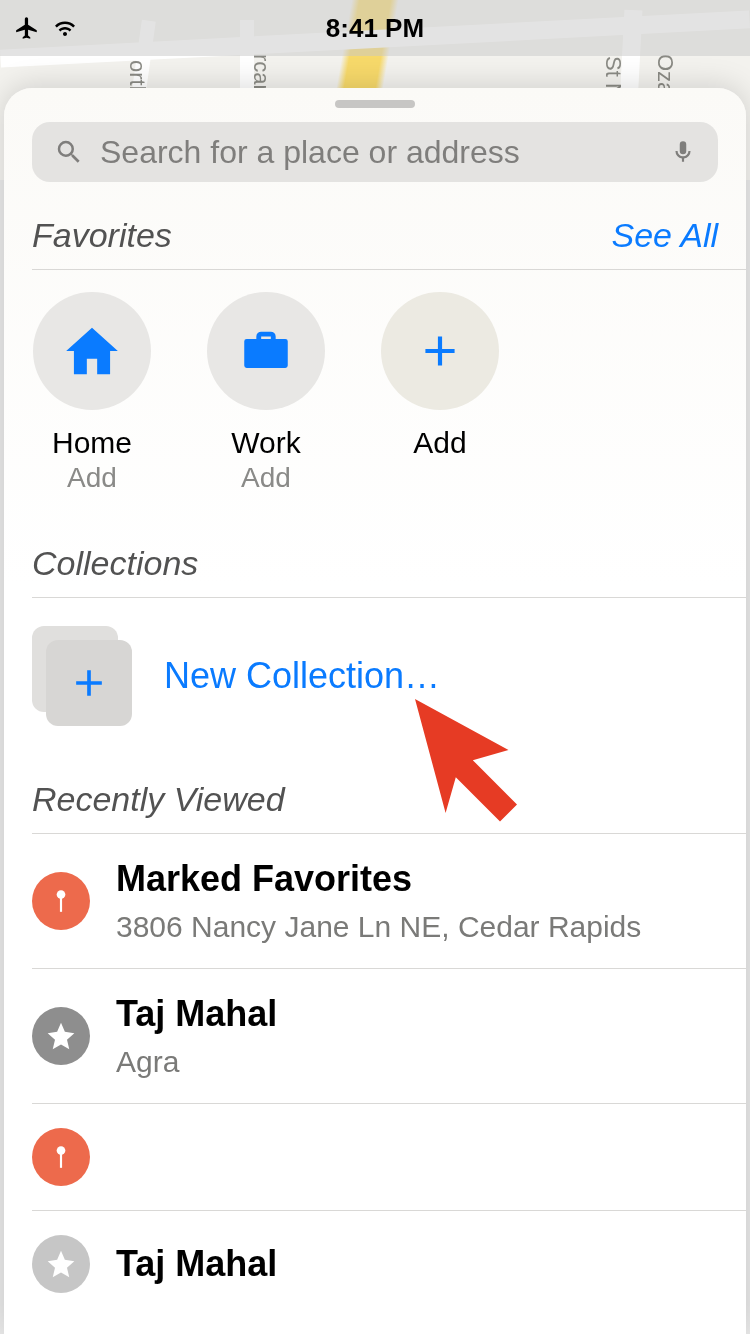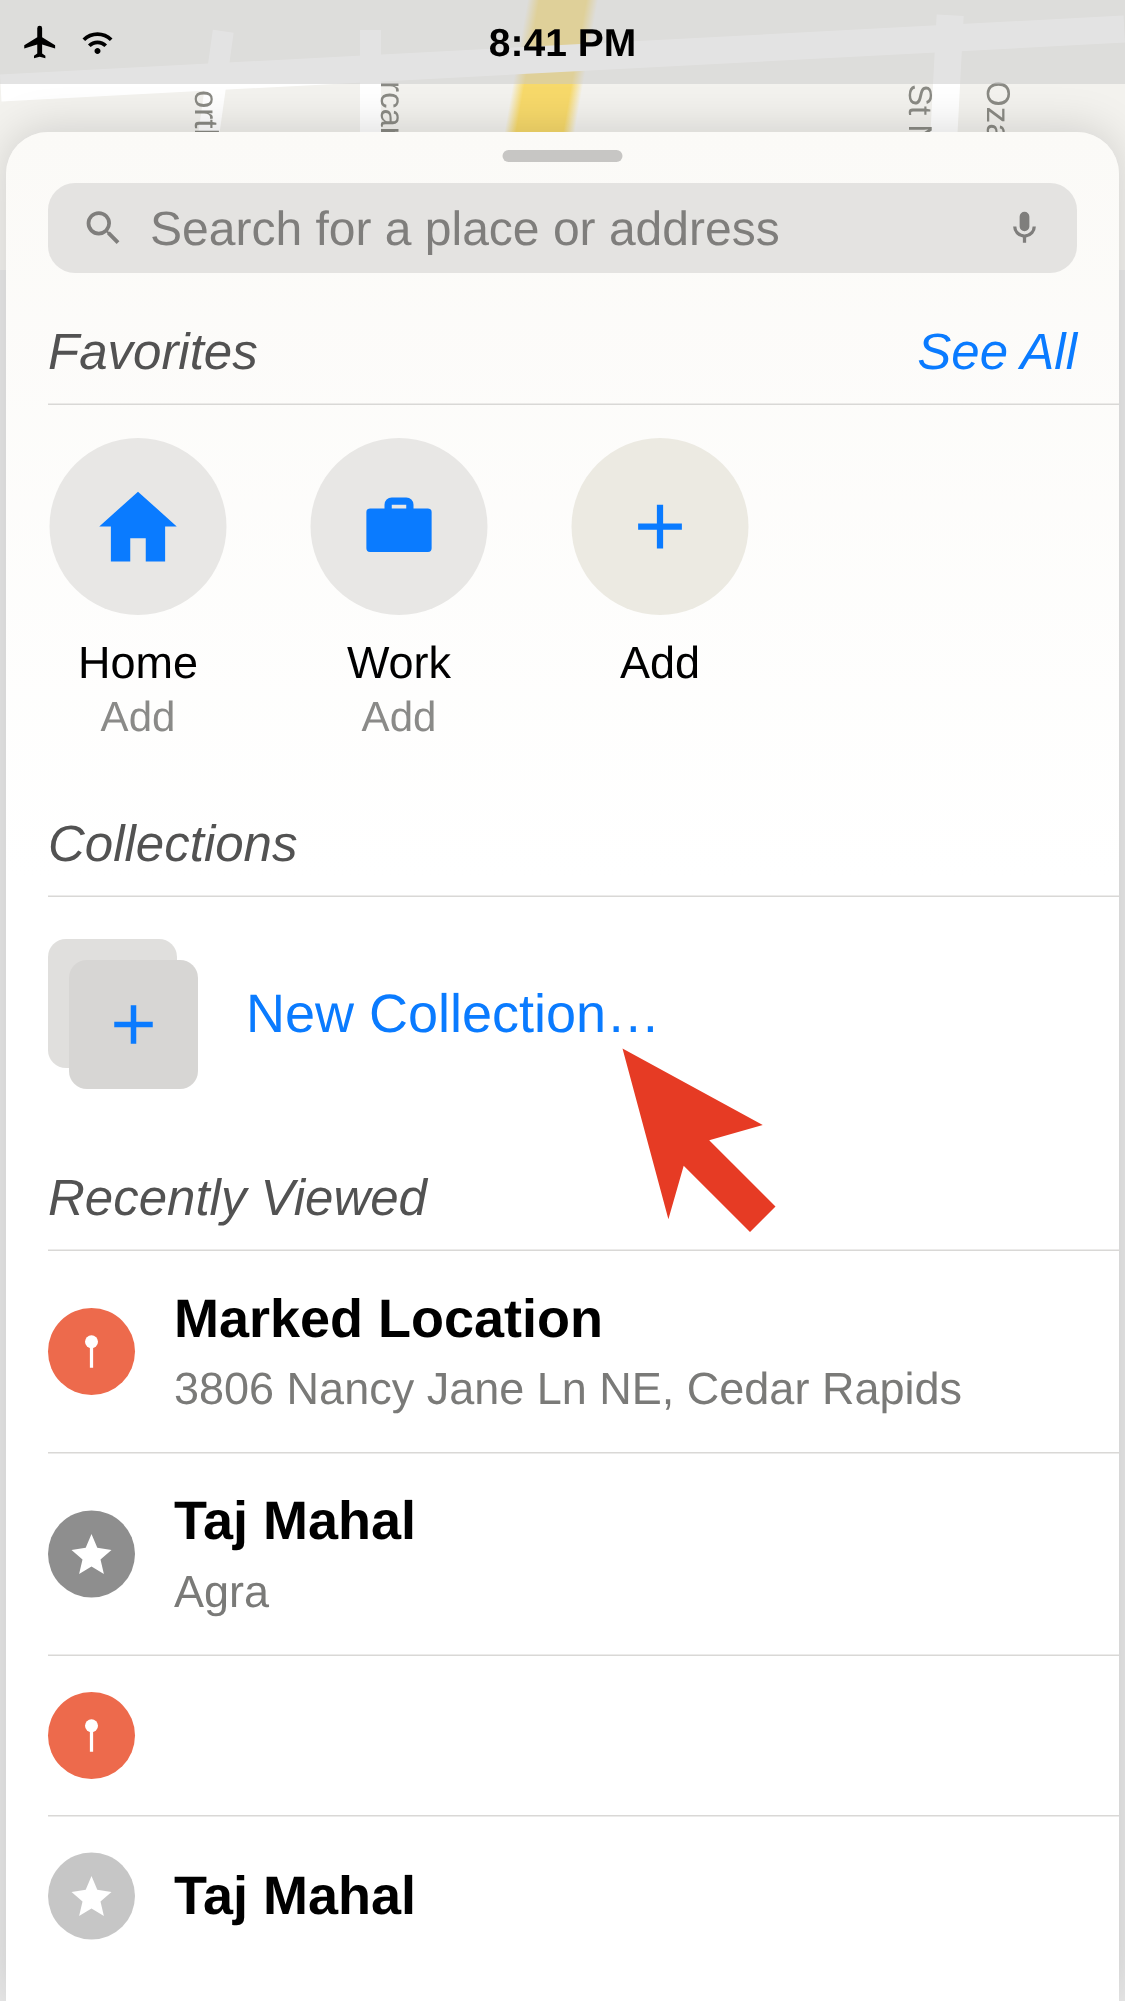--- a/index.html
+++ b/index.html
@@ -228,21 +228,21 @@
   <div class="recent-list">
 
     <div class="recent-item">
       <div class="ri-icon orange">
         <svg width="26" height="36" viewBox="0 0 24 24">
             <circle cx="12" cy="6" r="4" fill="#fff"></circle>
             <rect x="11" y="8" width="2" height="14" fill="#fff"></rect>
           </svg>
       </div>
       <div class="ri-text">
-        <div class="t1">Marked Location</div>
+        <div class="t1">Marked Favorites</div>
         <div class="t2">3806 Nancy Jane Ln NE, Cedar Rapids</div>
       </div>
     </div>
     <div class="divider"></div>
 
     <div class="recent-item">
       <div class="ri-icon gray">
         <svg width="32" height="32" viewBox="0 0 24 24">
             <path fill="#fff" d="M12 2l2.9 6.9L22 10l-5.5 4.8L18.2 22 12 18.3 5.8 22l1.7-7.2L2 10l7.1-1.1L12 2z"></path>
           </svg>

